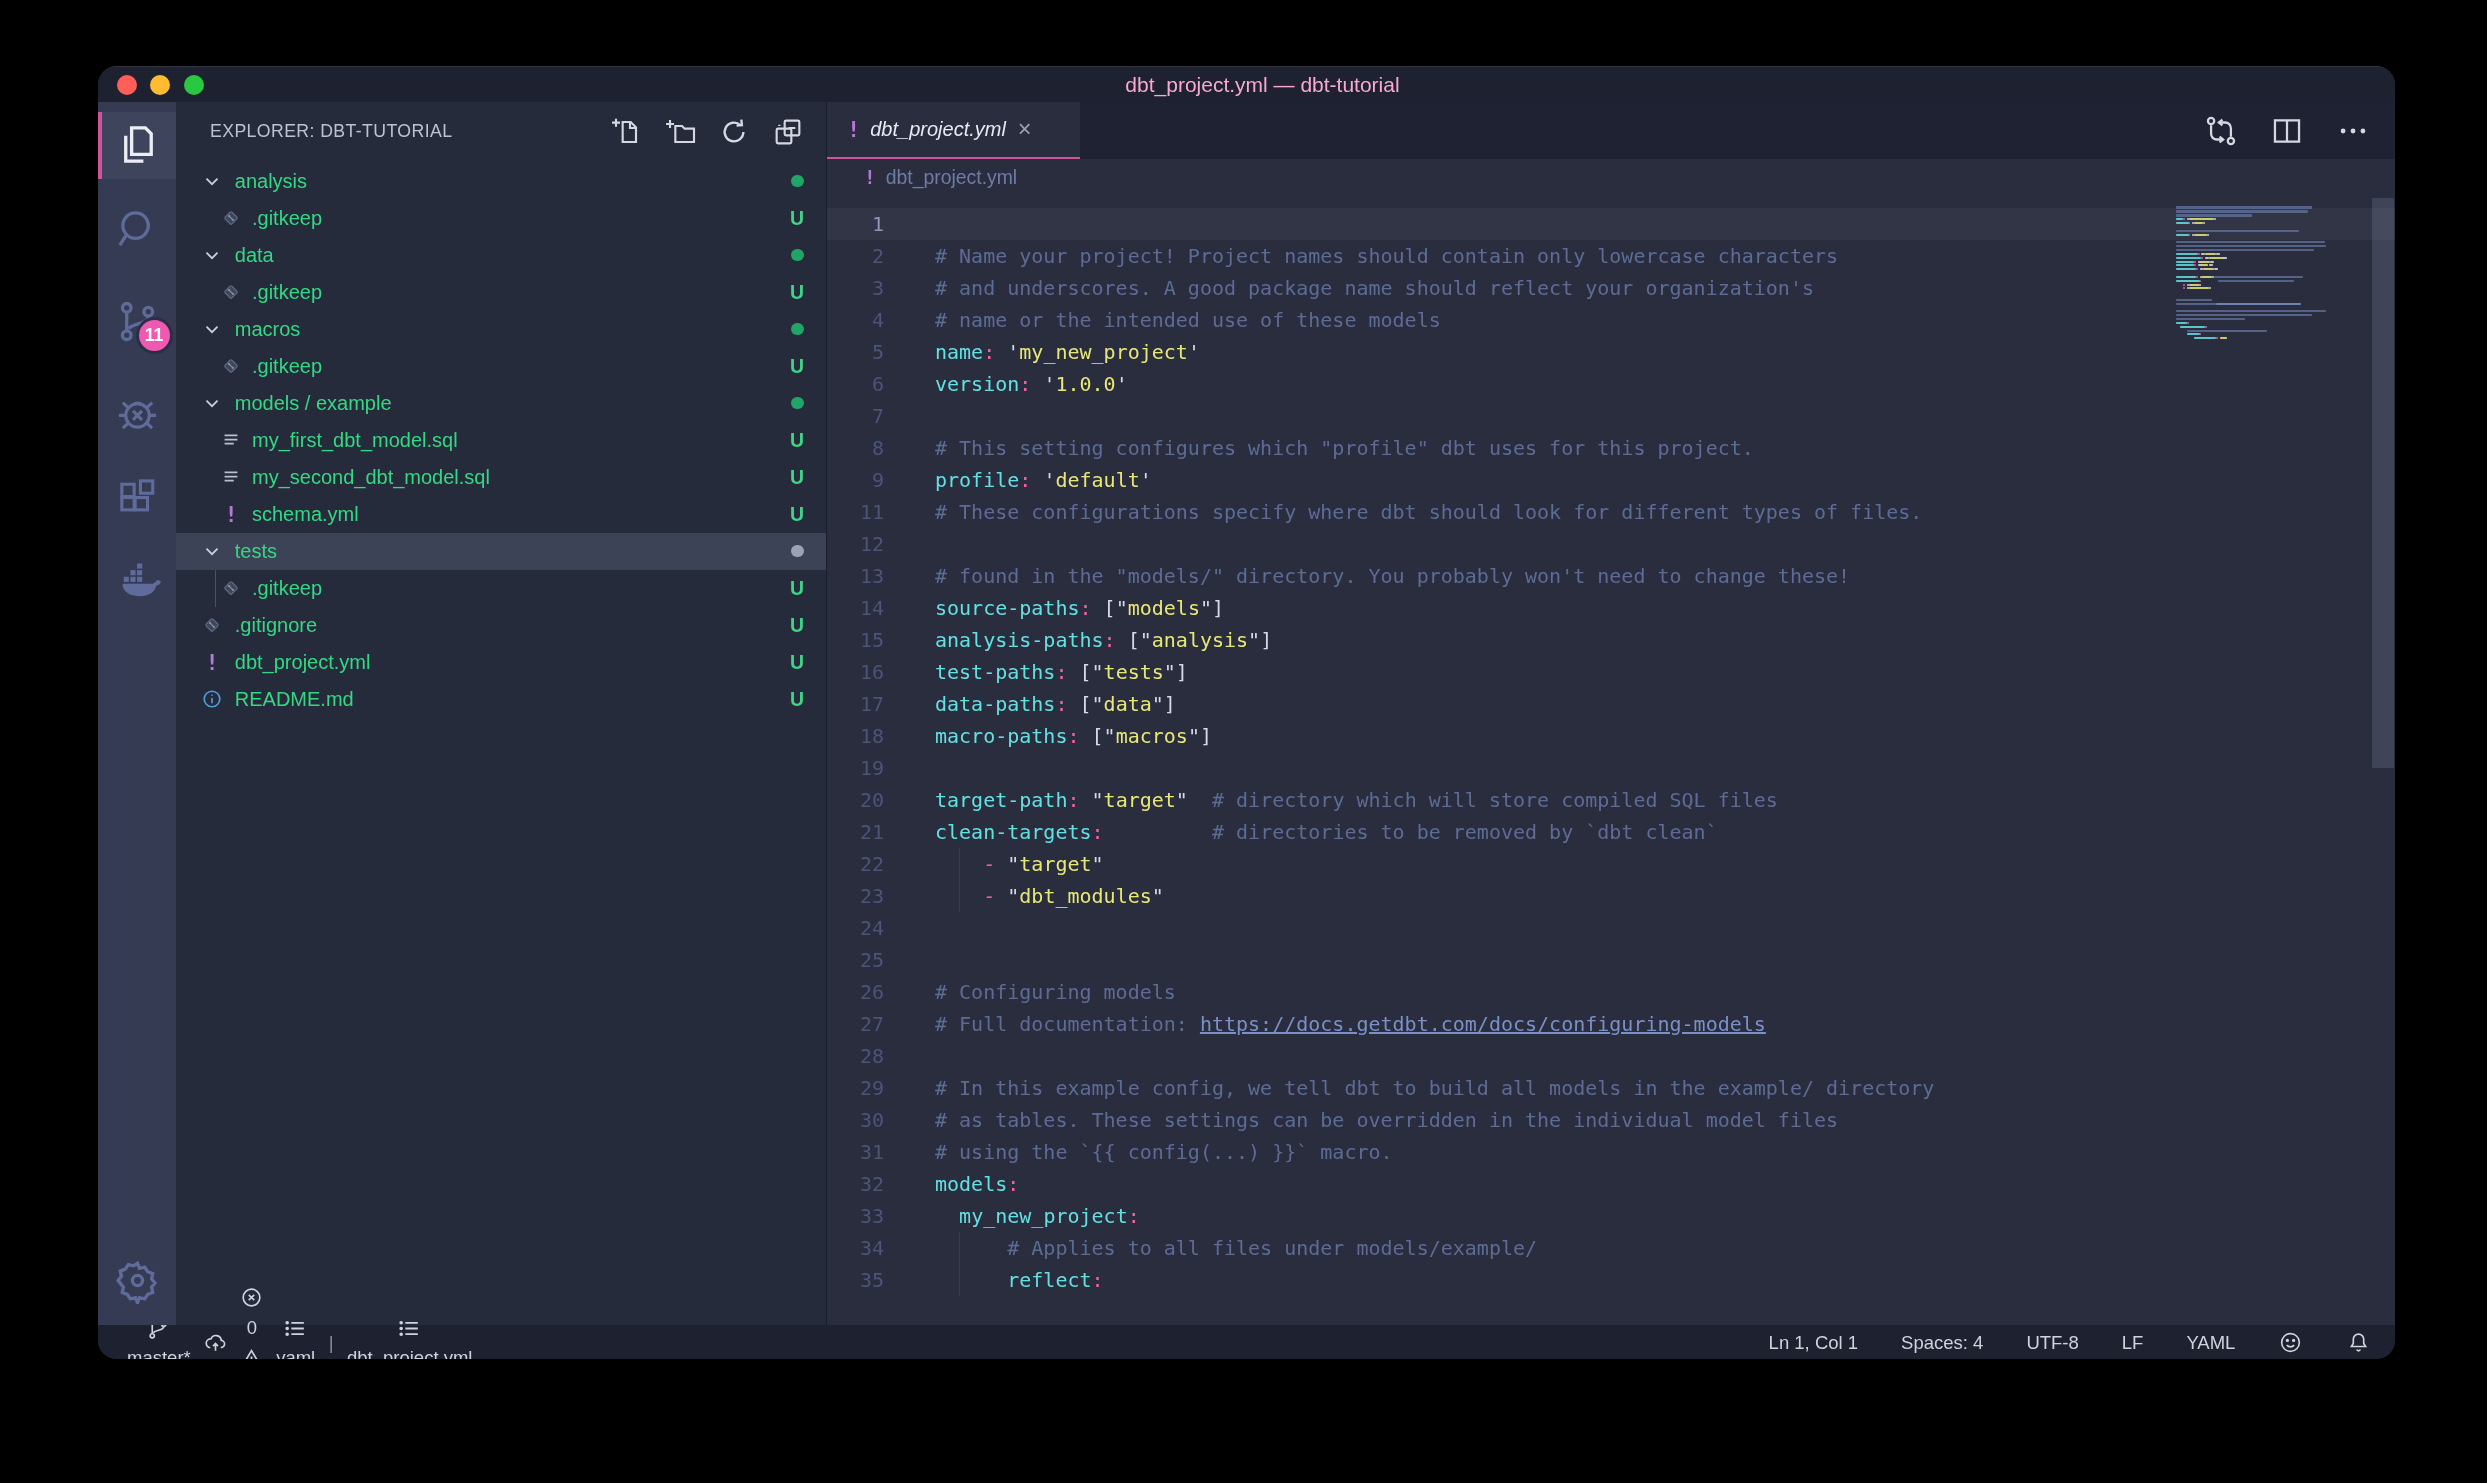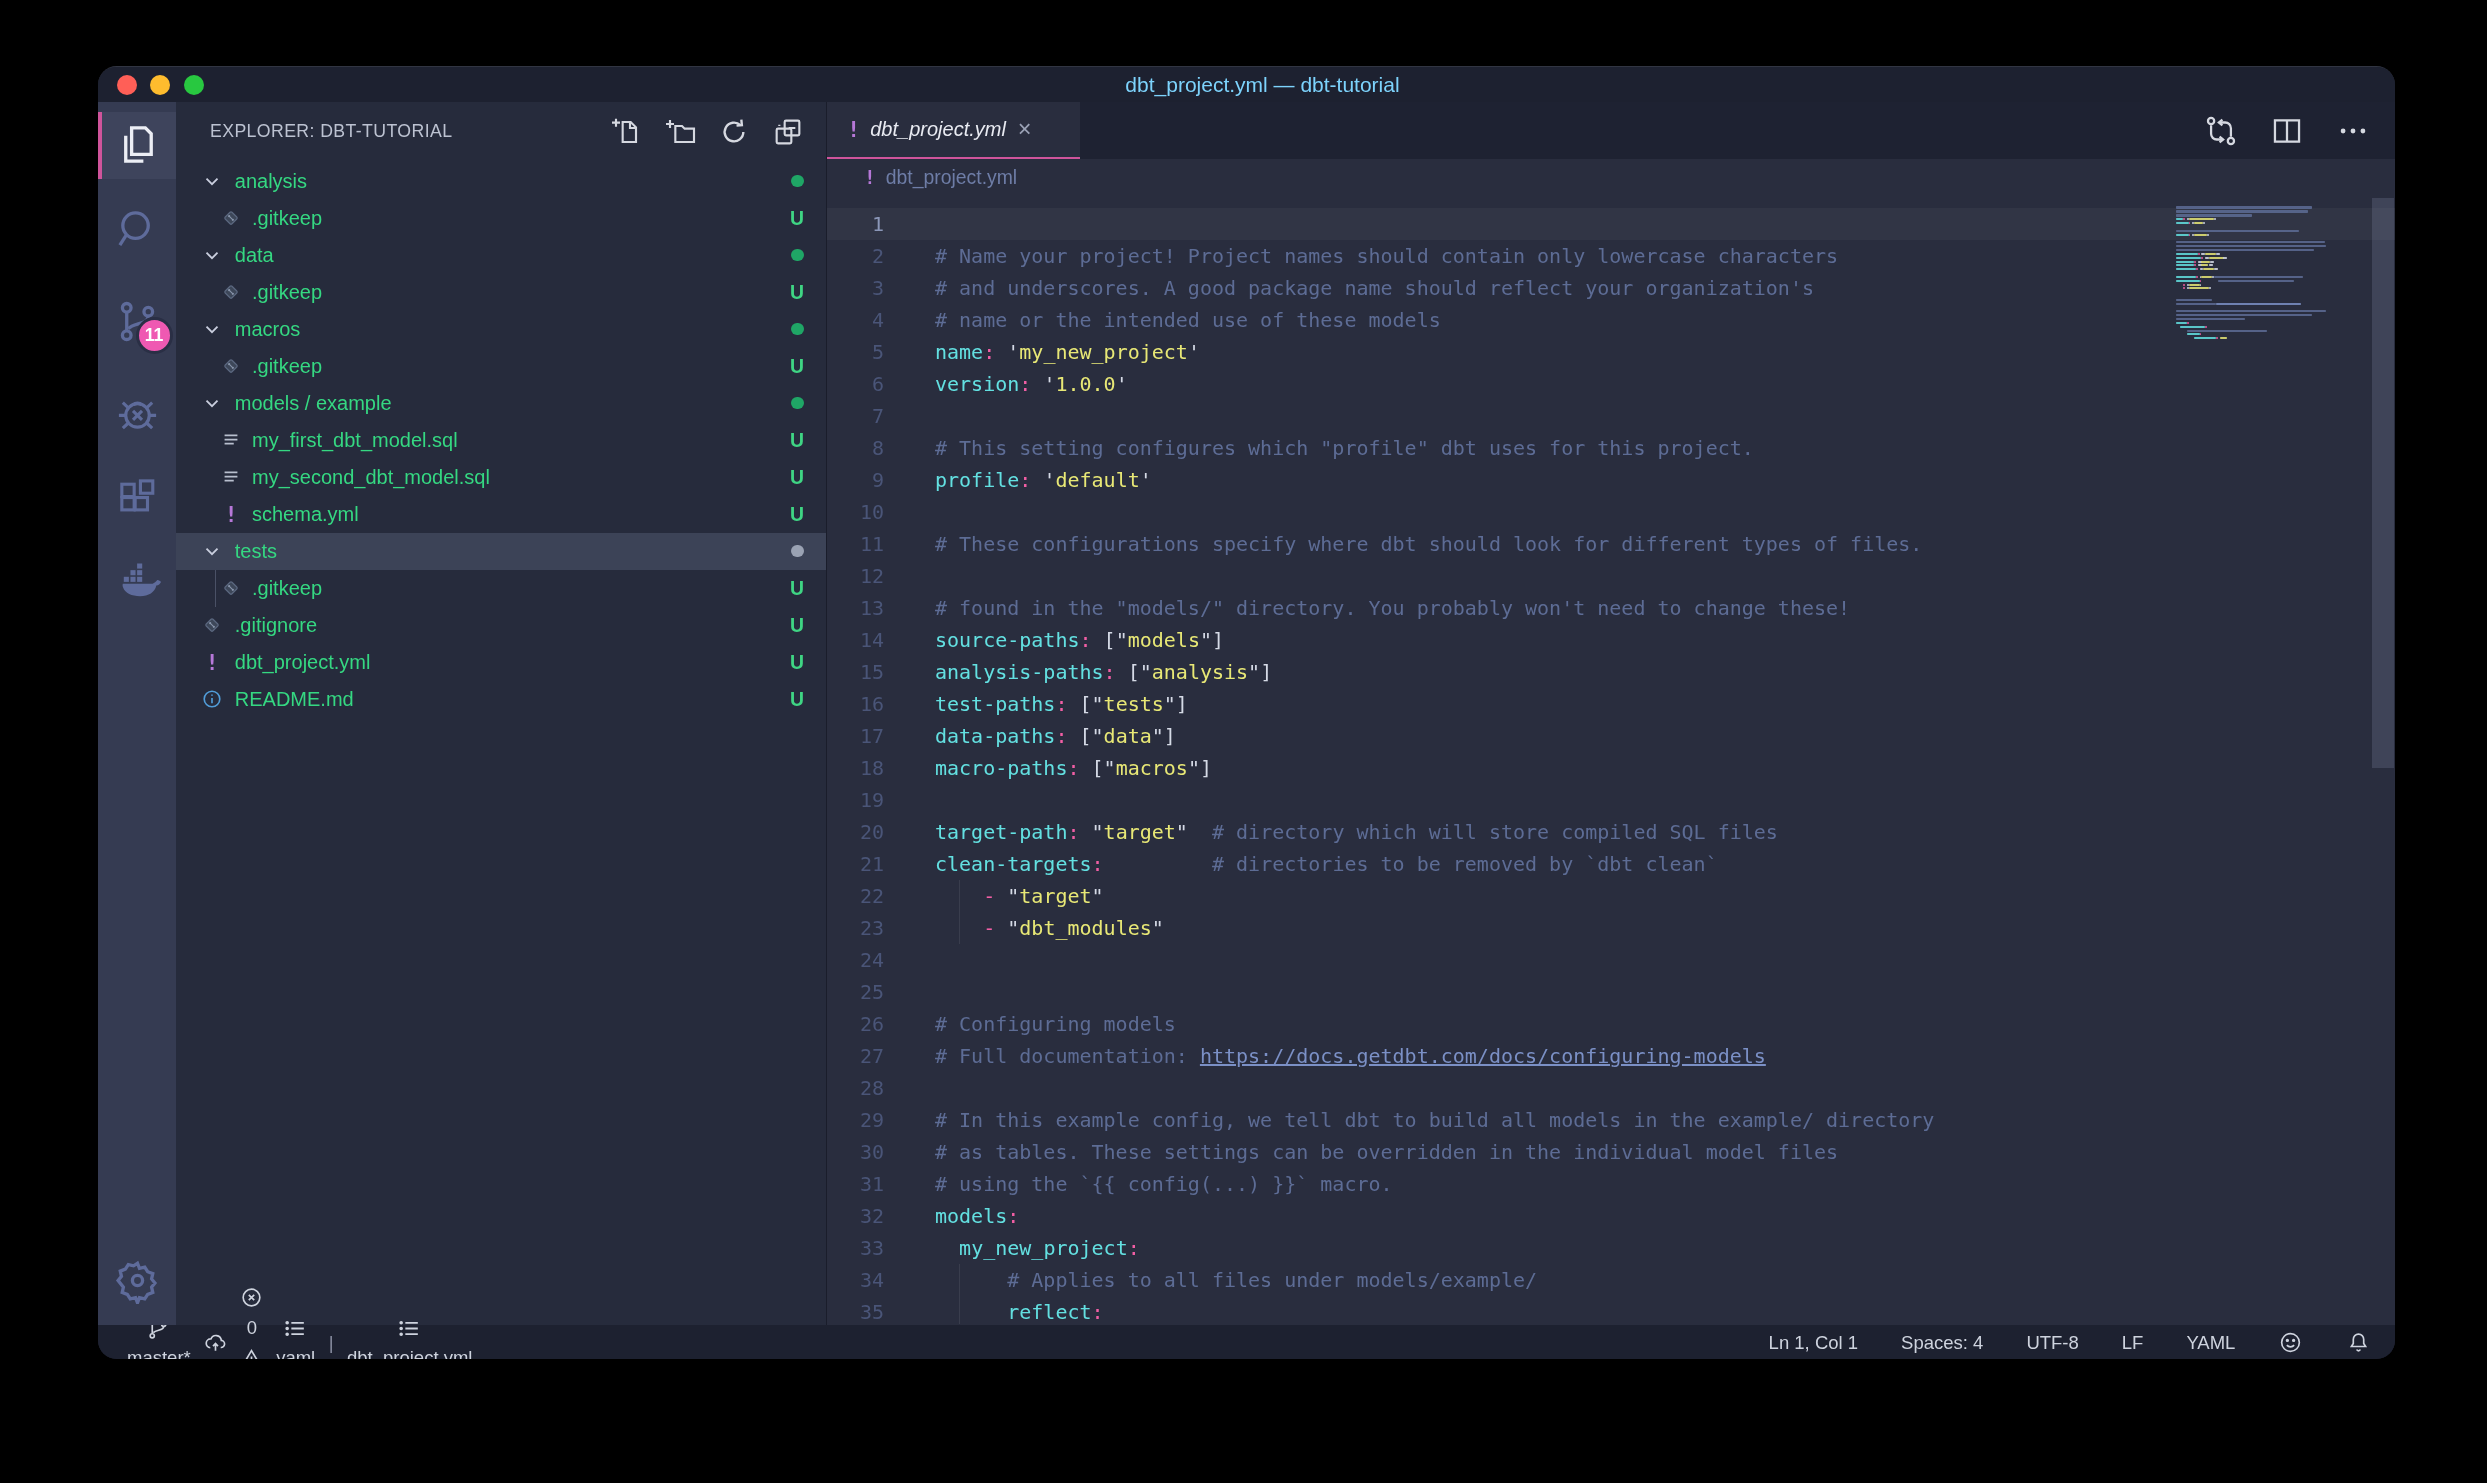--- a/index.html
+++ b/index.html
@@ -5,21 +5,21 @@
   * { margin:0; padding:0; box-sizing:border-box; }
   html,body { width:2487px; height:1484px; background:#000; font-family:"Liberation Sans", sans-serif; }
   .window { position:absolute; left:98px; top:66px; width:2297px; height:1293px;
             background:#1d2130; border-radius:18.5px; overflow:hidden;
             border-top:0.8px solid rgba(255,255,255,.09); box-shadow:0 34px 101px rgba(0,0,0,.9); }
 
   
   .titlebar { height:35px; background:#1d2130; position:relative; display:flex; align-items:center; justify-content:center; }
   .traffic { position:absolute; left:18.5px; top:0; height:35px; display:flex; align-items:center; gap:13.5px; }
   .tl { width:20px; height:20px; border-radius:50%; }
-  .title-text { color:#7dd3fc; font-size:21px;margin-left:32px; }
+  .title-text { color:#f9a8d4; font-size:21px;margin-left:32px; }
 
   
   .main { display:flex; height:1223px; }
 
   
   .activitybar { width:78px; background:#353b52; position:relative; flex:none; }
   .ab-item { position:absolute; left:0; width:78px; height:67px; display:flex; align-items:center; justify-content:center; color:#5e6b9b; cursor:pointer; }
   .ab-item.active { background:#3e445c; color:#eceef5; }
   .ab-item.active::before { content:""; position:absolute; left:0; top:0; width:4.2px; height:67px; background:#cf549b; }
   .ab-item svg { width:47px; height:47px; }
@@ -400,21 +400,20 @@
         <div class="code-scroll">
             <div class="cl current"><span class="ln">1</span><span class="lc"></span></div>
             <div class="cl"><span class="ln">2</span><span class="lc"><span class="tok-c"># Name your project! Project names should contain only lowercase characters</span></span></div>
             <div class="cl"><span class="ln">3</span><span class="lc"><span class="tok-c"># and underscores. A good package name should reflect your organization's</span></span></div>
             <div class="cl"><span class="ln">4</span><span class="lc"><span class="tok-c"># name or the intended use of these models</span></span></div>
             <div class="cl"><span class="ln">5</span><span class="lc"><span class="tok-k">name</span><span class="tok-p">:</span><span class="tok-w"> </span><span class="tok-q">'</span><span class="tok-s">my_new_project</span><span class="tok-q">'</span></span></div>
             <div class="cl"><span class="ln">6</span><span class="lc"><span class="tok-k">version</span><span class="tok-p">:</span><span class="tok-w"> </span><span class="tok-q">'</span><span class="tok-s">1.0.0</span><span class="tok-q">'</span></span></div>
             <div class="cl"><span class="ln">7</span><span class="lc"></span></div>
             <div class="cl"><span class="ln">8</span><span class="lc"><span class="tok-c"># This setting configures which "profile" dbt uses for this project.</span></span></div>
             <div class="cl"><span class="ln">9</span><span class="lc"><span class="tok-k">profile</span><span class="tok-p">:</span><span class="tok-w"> </span><span class="tok-q">'</span><span class="tok-s">default</span><span class="tok-q">'</span></span></div>
-            <div class="cl"><span class="ln">10</span><span class="lc"></span></div>
             <div class="cl"><span class="ln">11</span><span class="lc"><span class="tok-c"># These configurations specify where dbt should look for different types of files.</span></span></div>
             <div class="cl"><span class="ln">12</span></div>
             <div class="cl"><span class="ln">13</span><span class="lc"><span class="tok-c"># found in the "models/" directory. You probably won't need to change these!</span></span></div>
             <div class="cl"><span class="ln">14</span><span class="lc"><span class="tok-k">source-paths</span><span class="tok-p">:</span><span class="tok-w"> </span><span class="tok-q">["</span><span class="tok-s">models</span><span class="tok-q">"]</span></span></div>
             <div class="cl"><span class="ln">15</span><span class="lc"><span class="tok-k">analysis-paths</span><span class="tok-p">:</span><span class="tok-w"> </span><span class="tok-q">["</span><span class="tok-s">analysis</span><span class="tok-q">"]</span></span></div>
             <div class="cl"><span class="ln">16</span><span class="lc"><span class="tok-k">test-paths</span><span class="tok-p">:</span><span class="tok-w"> </span><span class="tok-q">["</span><span class="tok-s">tests</span><span class="tok-q">"]</span></span></div>
             <div class="cl"><span class="ln">17</span><span class="lc"><span class="tok-k">data-paths</span><span class="tok-p">:</span><span class="tok-w"> </span><span class="tok-q">["</span><span class="tok-s">data</span><span class="tok-q">"]</span></span></div>
             <div class="cl"><span class="ln">18</span><span class="lc"><span class="tok-k">macro-paths</span><span class="tok-p">:</span><span class="tok-w"> </span><span class="tok-q">["</span><span class="tok-s">macros</span><span class="tok-q">"]</span></span></div>
             <div class="cl"><span class="ln">19</span><span class="lc"></span></div>
             <div class="cl"><span class="ln">20</span><span class="lc"><span class="tok-k">target-path</span><span class="tok-p">:</span><span class="tok-w"> </span><span class="tok-q">"</span><span class="tok-s">target</span><span class="tok-q">"</span><span class="tok-c">  # directory which will store compiled SQL files</span></span></div>

